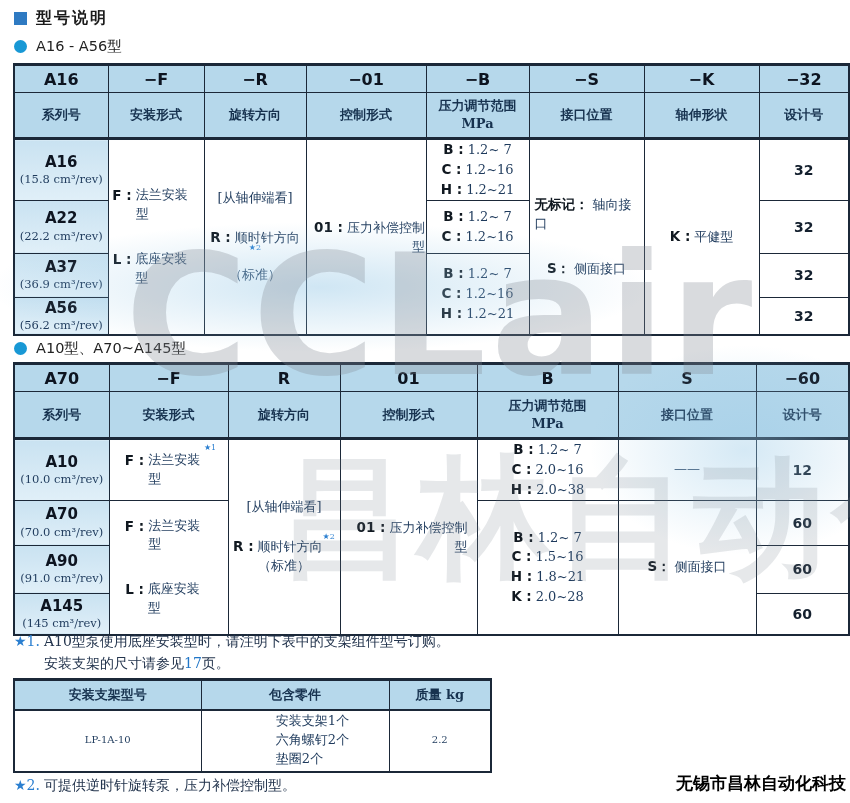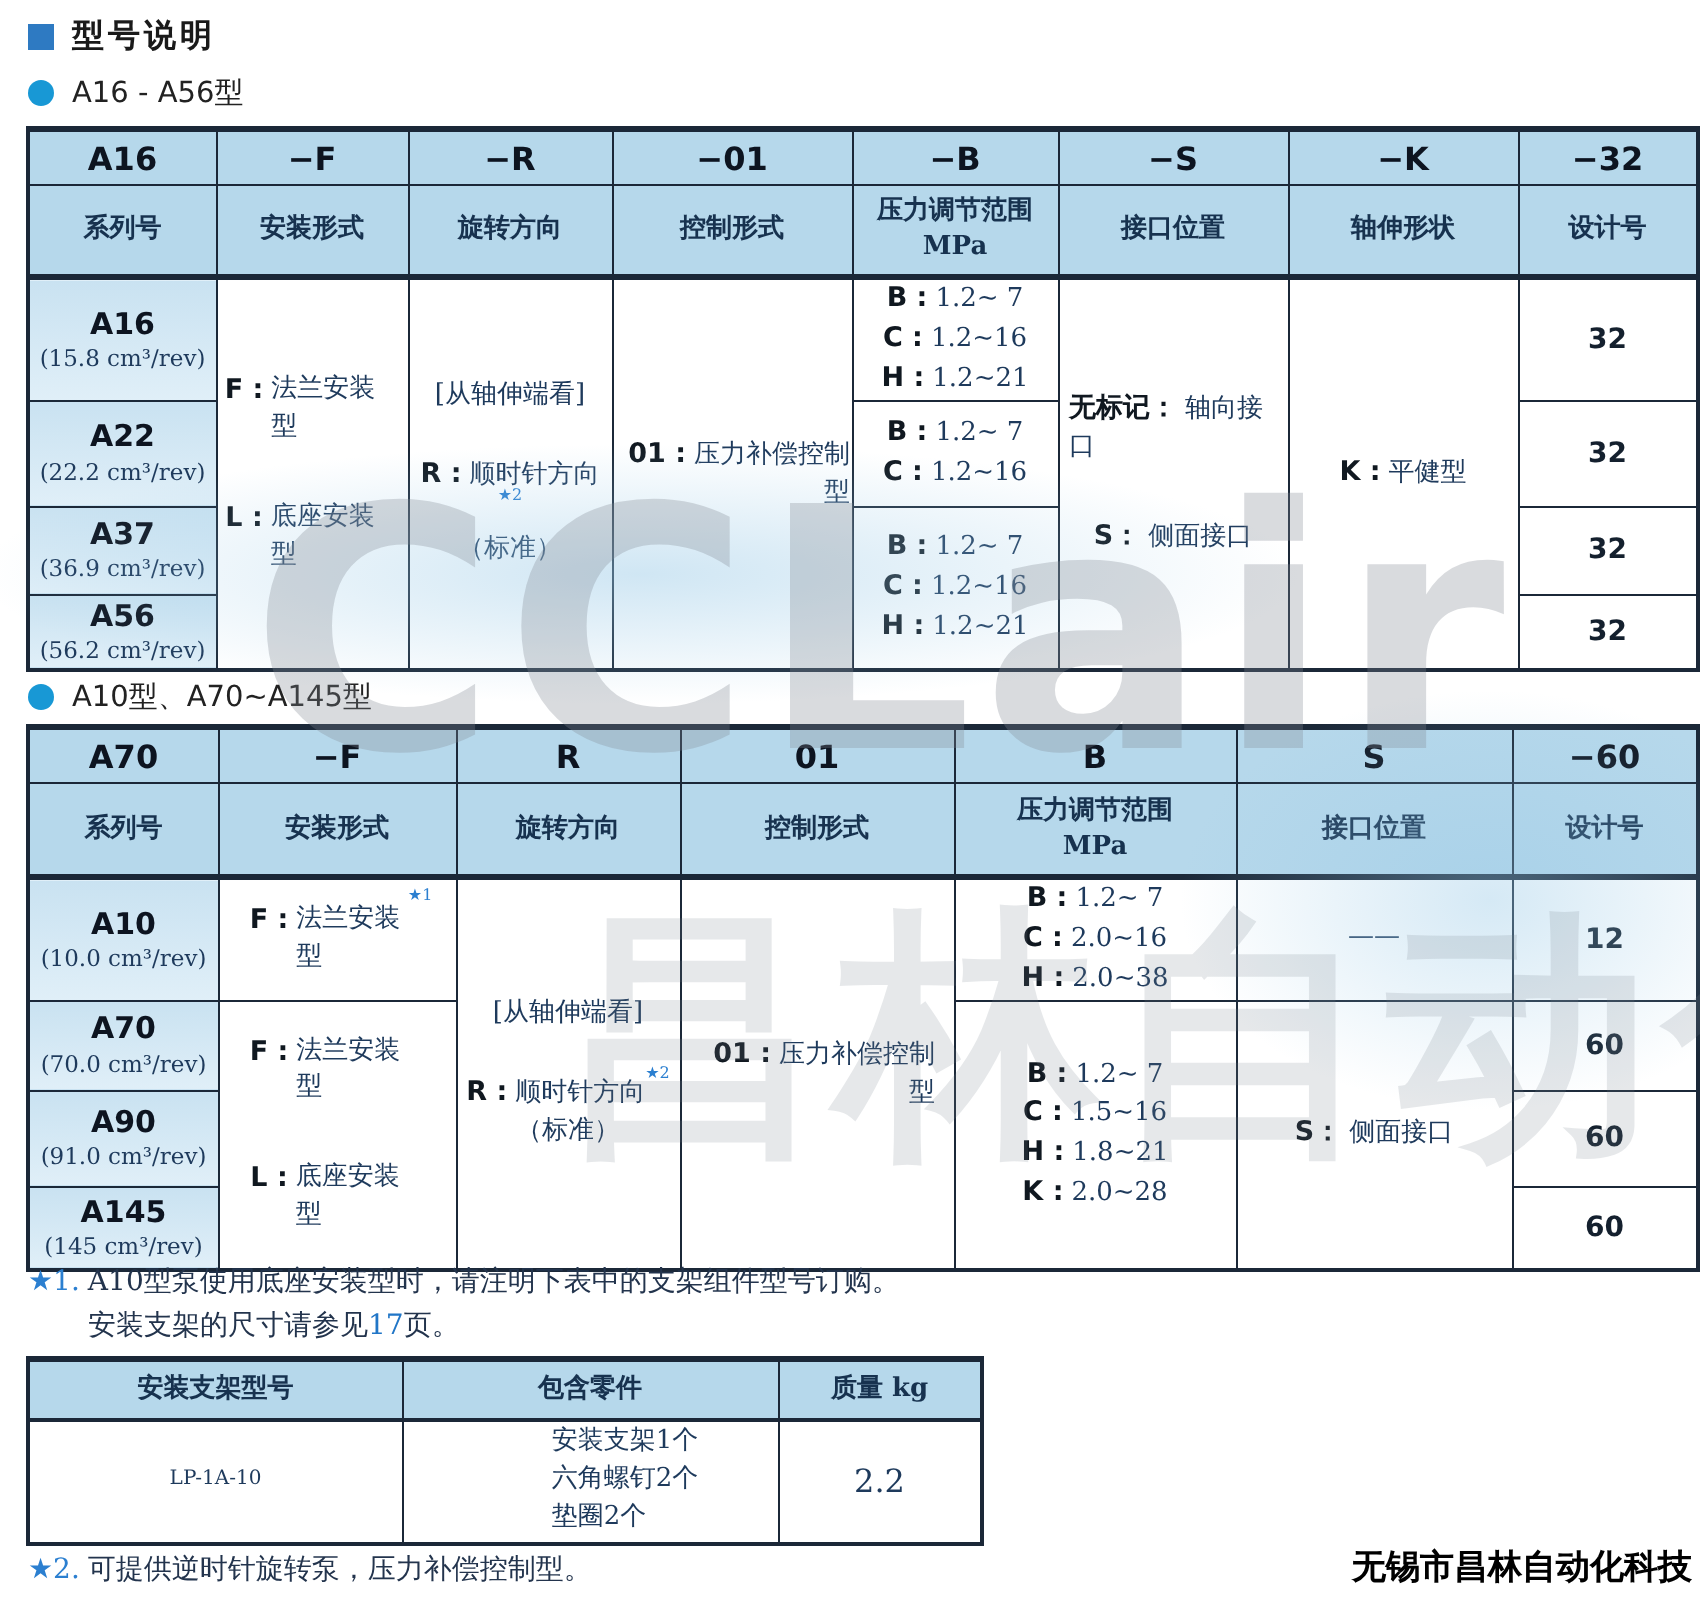--- a/index.html
+++ b/index.html
@@ -326,21 +326,21 @@
     </tr>
     <tr style="height:62px">
       <td class="kv" style="font-size:10px;">LP-1A-10</td>
       <td>
         <div class="parts kv">
           <div>安装支架1个</div>
           <div>六角螺钉2个</div>
           <div>垫圈2个</div>
         </div>
       </td>
-      <td class="kv" style="font-size:16px;">2.2</td>
+      <td class="kv" style="font-size:10px;">2.2</td>
     </tr>
   </tbody>
     </table>
 
   <div class="fnote" style="left:14px;top:774px;">
     <span class="fmark">★2.</span><span>可提供逆时针旋转泵，压力补偿控制型。</span>
   </div>
 
   <div class="company">无锡市昌林自动化科技</div>
 

